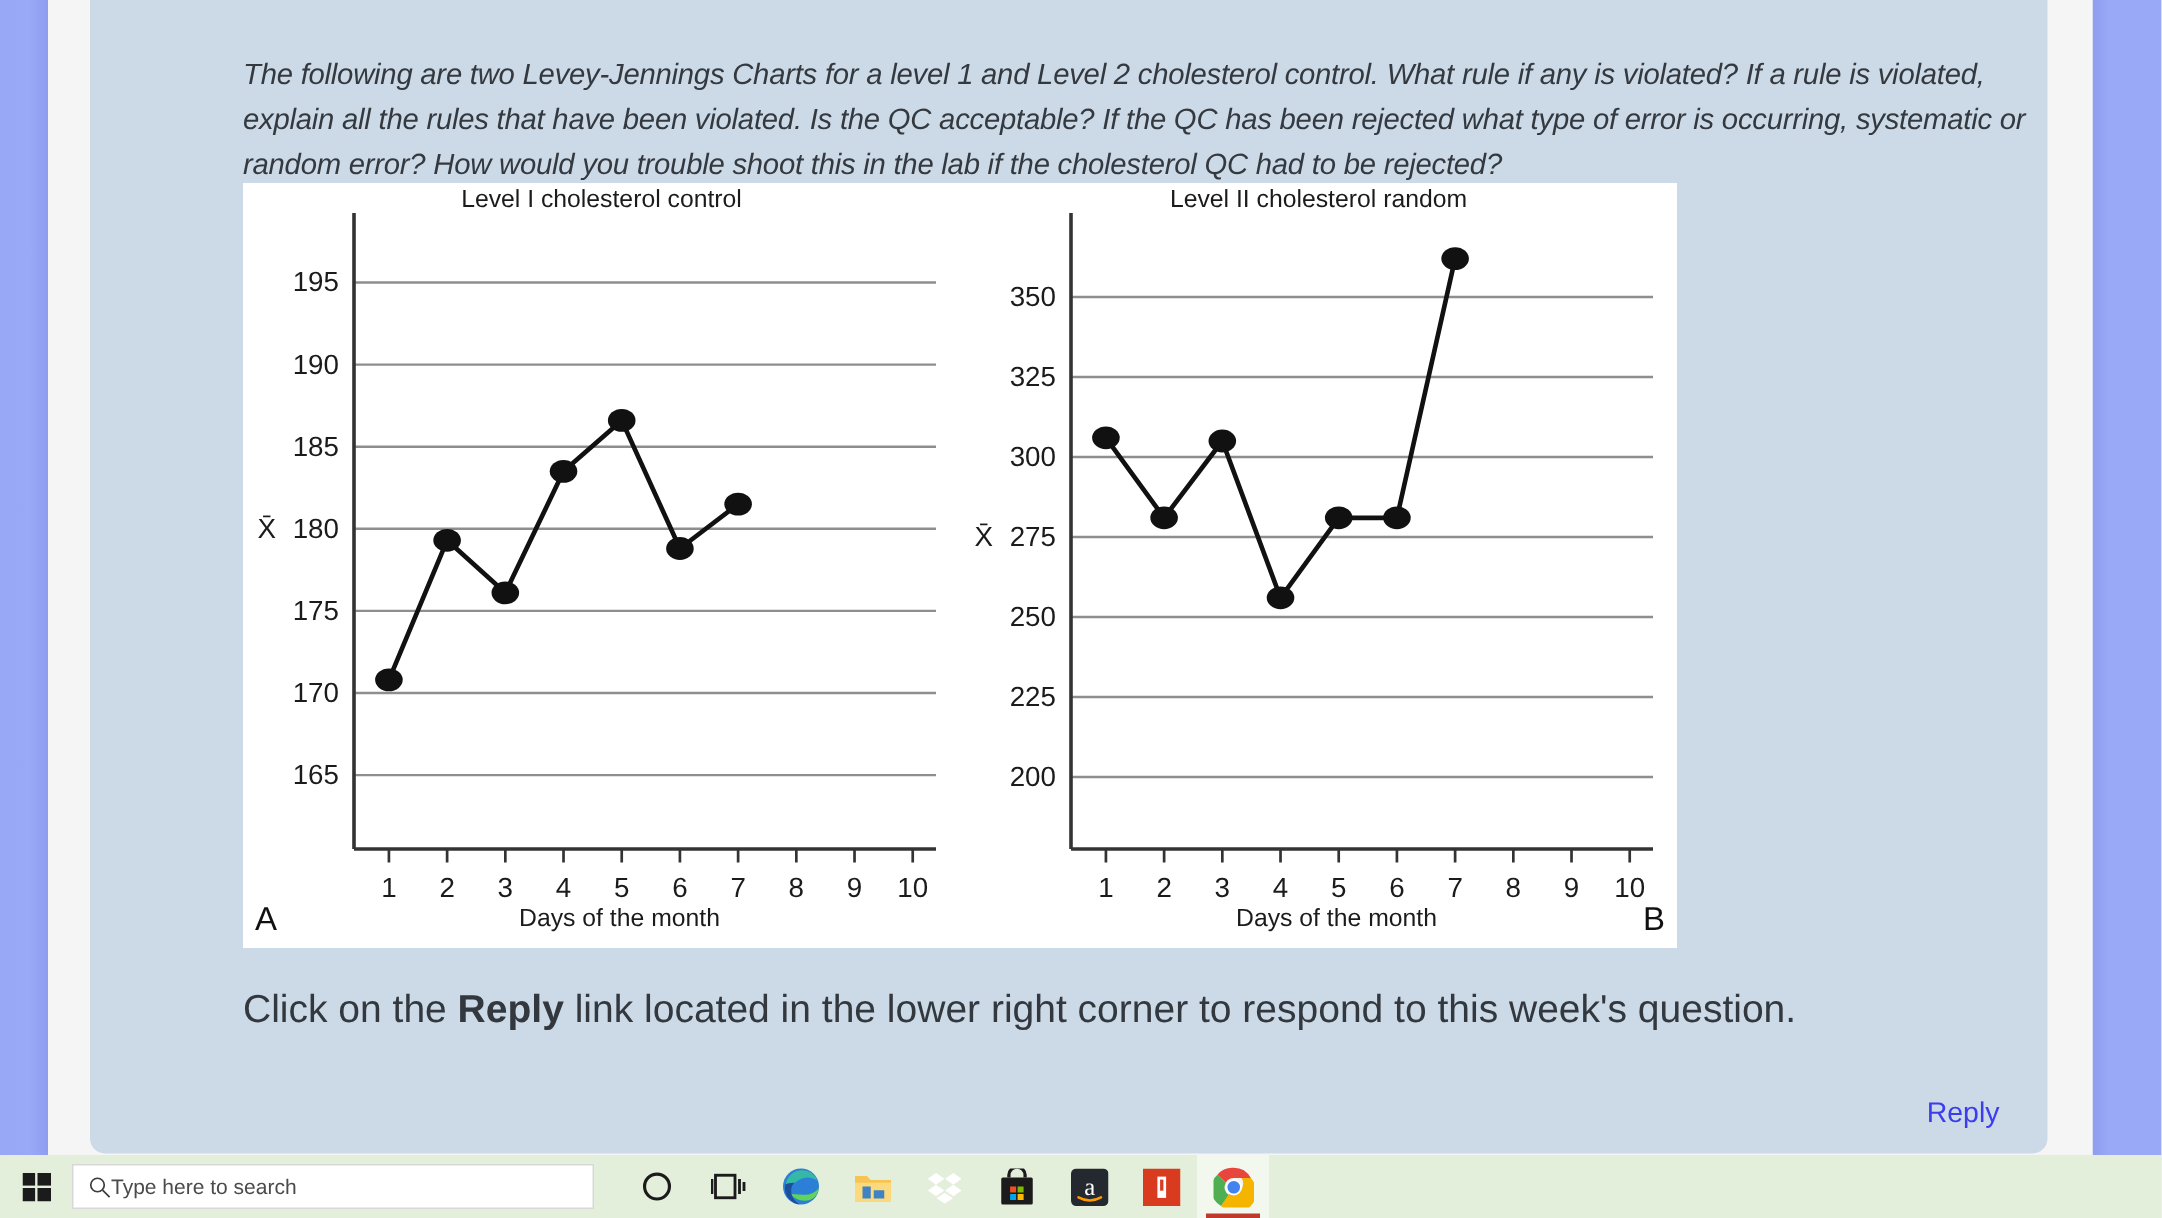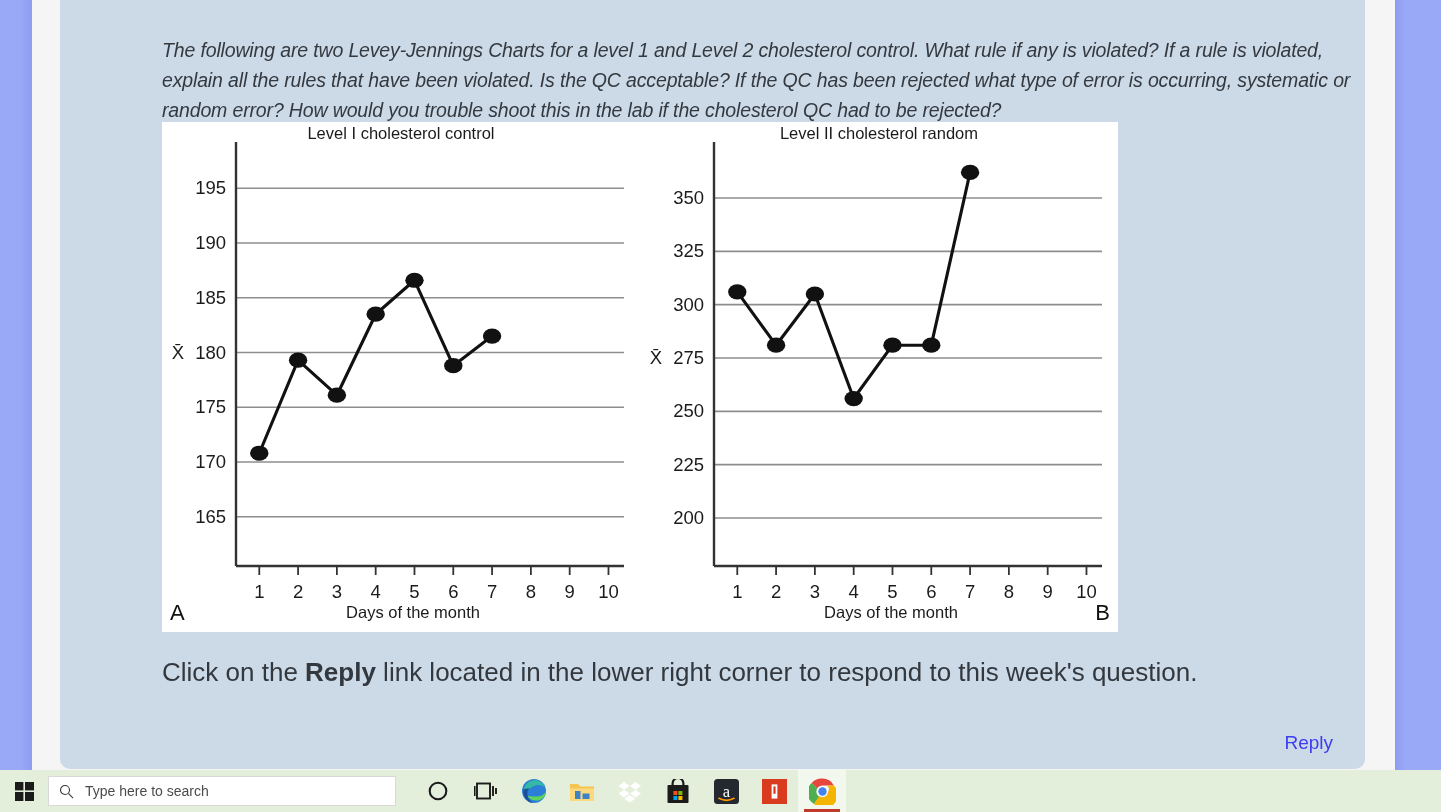--- a/index.html
+++ b/index.html
@@ -119,21 +119,21 @@
   }
   #search-box {
     width: 348px; height: 30px;
     background: #ffffff;
     border: 1px solid #d8d8d8;
     display: flex; align-items: center;
     padding: 0 10px;
     cursor: text;
   }
   #search-placeholder {
-    font-size: 14px; color: #4b4b4b; margin-left: 11px;
+    font-size: 14px; color: #4b4b4b; 
   }
   .tb-icon {
     width: 48px; height: 42px;
     display: flex; align-items: center; justify-content: center;
     cursor: pointer; position: relative;
   }
   .tb-icon.active { background: rgba(255,255,255,0.55); }
   .tb-icon.active::after {
     content: ""; position: absolute; bottom: 0; left: 6px; right: 6px;
     height: 3px; background: #c0392b;

